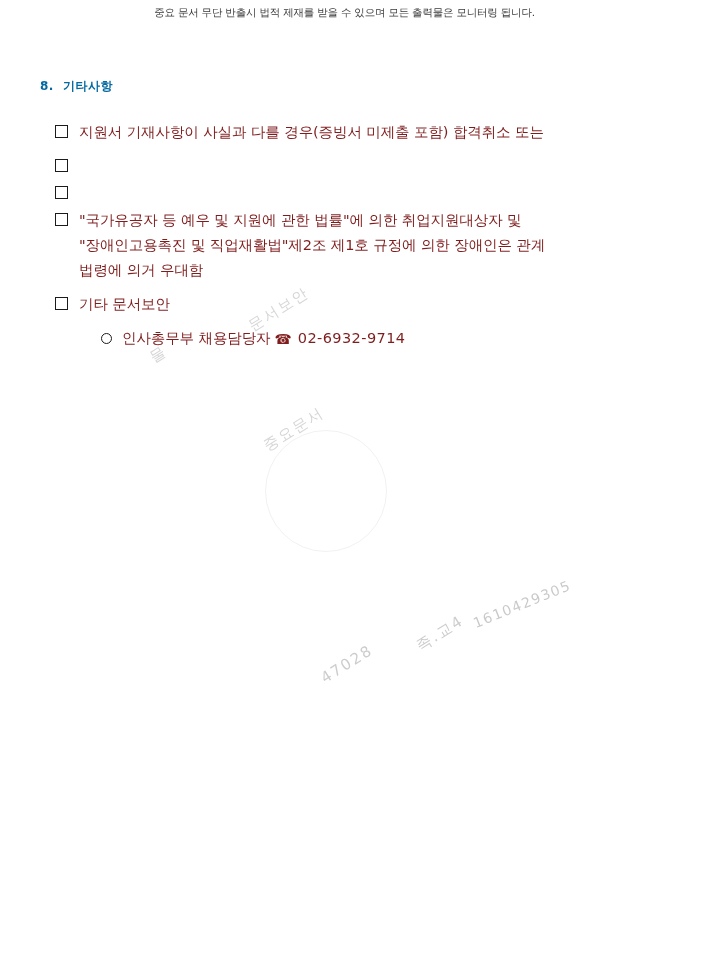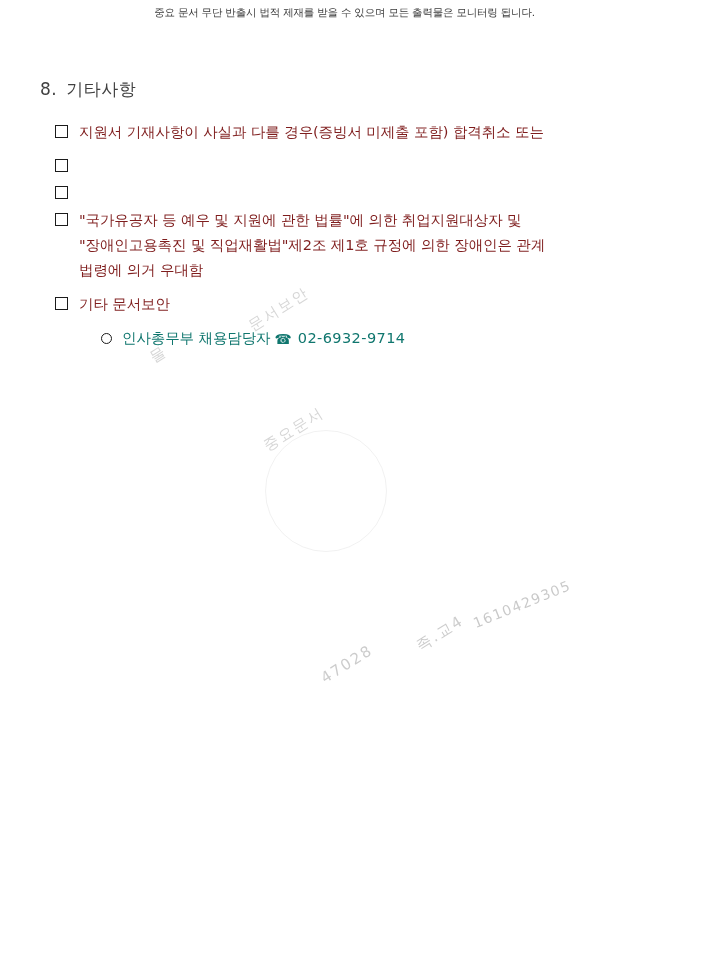--- a/index.html
+++ b/index.html
@@ -32,24 +32,24 @@
     letter-spacing: -0.2px;
     color: #3a3a3a;
     white-space: nowrap;
   }
 
   
   .section-title {
     position: absolute;
     top: 78px;
     left: 40px;
-    font-size: 17px;
-    font-weight: normal;
+    font-size: 12px;
+    font-weight: bold;
     letter-spacing: 0.5px;
-    color: #404040;
+    color: #0369a1;
   }
   .section-title .num {
     margin-right: 9px;
   }
 
   
   .item-list {
     position: absolute;
     top: 120px;
     left: 55px;
@@ -93,21 +93,21 @@
     width: 9px;
     height: 9px;
     border: 1.4px solid #1b1b1b;
     border-radius: 50%;
     margin-right: 10px;
   }
   .sub-text {
     font-size: 14.5px;
     line-height: 24px;
     letter-spacing: -0.1px;
-    color: #0f766e;
+    color: #7f1d1d;
     white-space: nowrap;
   }
   .phone-glyph {
     display: inline-block;
     margin: 0 6px 0 4px;
     font-size: 14px;
     transform: translateY(1px);
   }
   .phone-num {
     letter-spacing: 0.4px;

